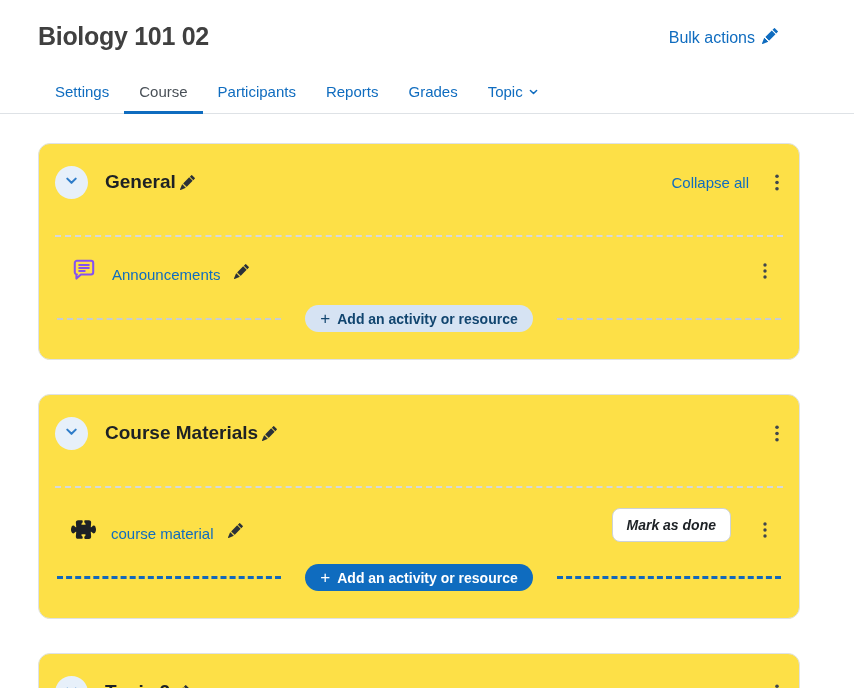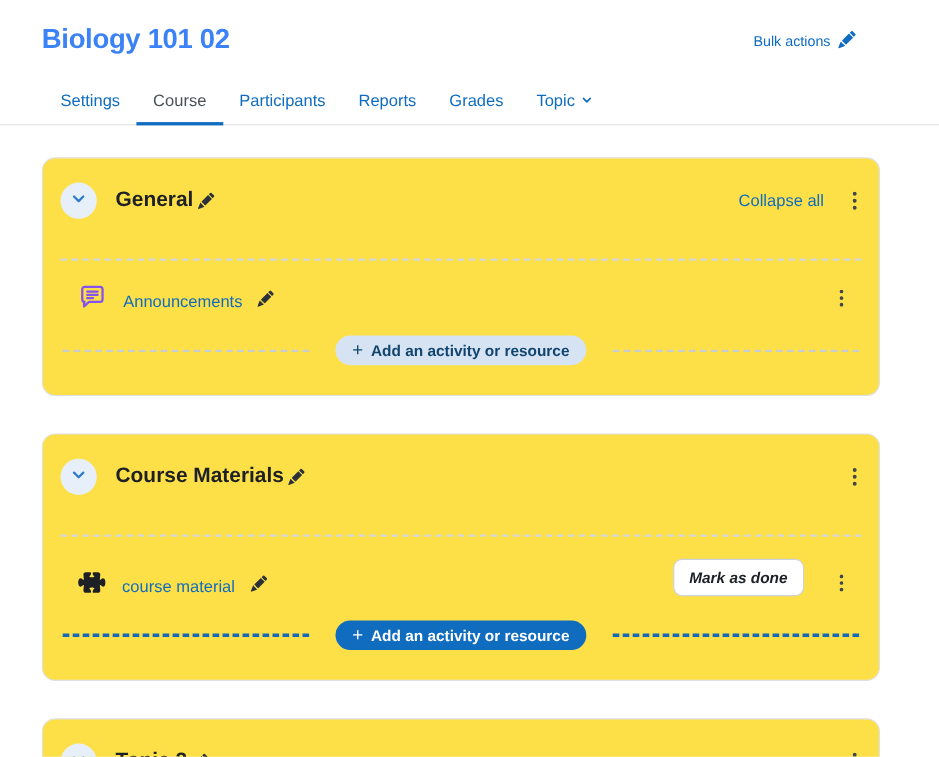--- a/index.html
+++ b/index.html
@@ -1,23 +1,23 @@
 <!DOCTYPE html>
 <html><head>
 <meta charset="utf-8">
 <style>
   * { margin:0; padding:0; box-sizing:border-box; }
   html,body { width:854px; height:688px; overflow:hidden; background:#fff;
     font-family:"Liberation Sans", sans-serif; color:#1d2125; }
 
   .page-header { display:flex; align-items:flex-start; justify-content:space-between;
     padding:22px 76px 0 38px; }
-  .page-title { font-size:25px; font-weight:700; letter-spacing:-0.3px; color:#3b82f6; }
+  .page-title { font-size:25px; font-weight:700; letter-spacing:-0.3px; color:#404040; }
   .bulk-actions { display:flex; align-items:center; gap:7px; color:#0f6cbf;
-    font-size:13px; margin-top:6px; cursor:pointer; text-decoration:none;margin-left:35px; }
+    font-size:16px; margin-top:6px; cursor:pointer; text-decoration:none;margin-left:35px; }
 
   .tabs-wrap { border-bottom:1px solid #dee2e6; margin-top:22px; }
   .tabs { display:flex; margin-left:40px; }
   .tab { position:relative; display:flex; align-items:center; gap:5px; padding:10px 15px 13px;
     font-size:15px; color:#0f6cbf; cursor:pointer; text-decoration:none; }
   .tab.active { color:#495057; }
   .tab.active::after { content:""; position:absolute; left:0; right:0; bottom:-1px;
     height:3px; background:#0f6cbf; }
 
   .content { width:762px; margin:29px auto 0 38px; }

